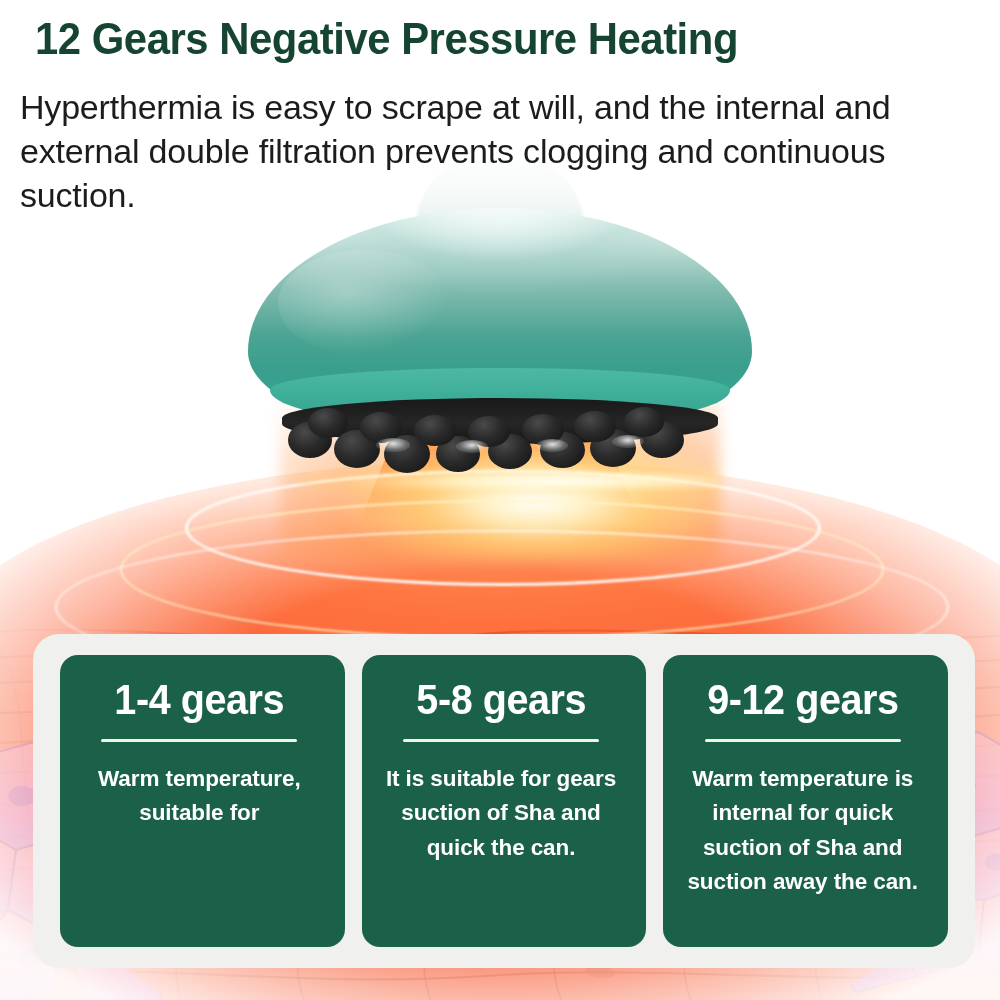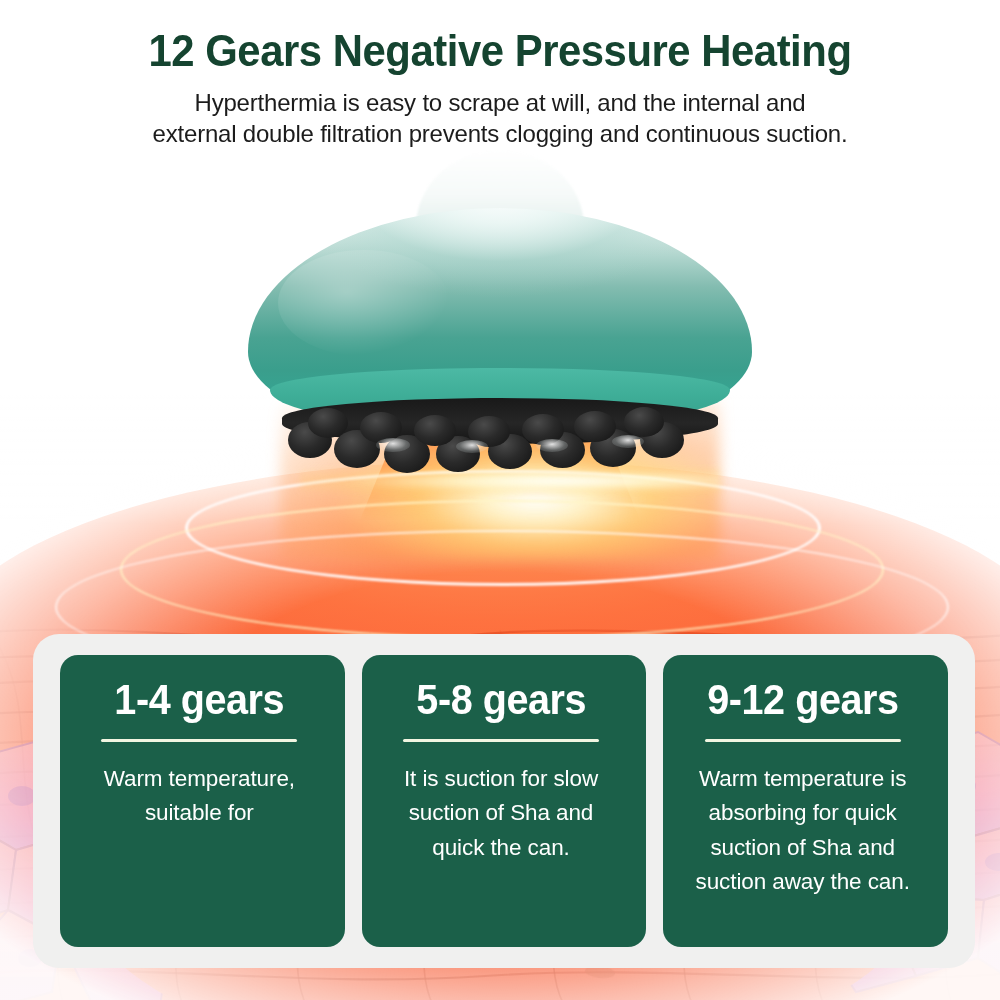--- a/index.html
+++ b/index.html
@@ -21,37 +21,37 @@
     background: #ffffff;
     overflow: hidden;
   }
 
   
   .header {
     position: absolute;
     top: 0; left: 0;
     width: 1000px;
     z-index: 40;
-    text-align: center;
-    padding-top: 28px;
+    text-align: left;
+    padding-top: 16px;
   }
   .title {
     font-family: "Liberation Sans Narrow", "Liberation Sans", sans-serif;
     font-weight: 700;
     font-size: 45px;
     letter-spacing: -0.5px;
     color: #154430;
     line-height: 1.0;
     margin: 0;
     transform: scaleX(0.93);
   }
   .subtitle {
-    margin: 14px auto 0 auto;
+    margin: 24px auto 0 auto;
     width: 960px;
-    font-size: 24px;
+    font-size: 34px;
     line-height: 1.30;
     color: #1c1c1c;
     font-weight: 400;
     letter-spacing: -0.2px;
   }
   .subtitle .ln { display: block; }
 
   
   .skin-stage {
     position: absolute;
@@ -292,21 +292,21 @@
     margin: 17px 0 20px 0;
   }
   .card-body {
     font-size: 22.5px;
     line-height: 1.52;
     color: #ffffff;
     text-align: center;
     letter-spacing: -0.1px;
     font-weight: 400;
   }
-  .card-body .ln { display: block; }
+  .card-body .ln { display: block; font-weight: bold; }
 </style>
 </head>
 <body>
 
 <div id="page">
 
   <div class="skin-stage">
 
     <div class="skin-body"></div>
 
@@ -460,31 +460,31 @@
       <div class="card-body">
         <span class="ln">Warm temperature,</span>
         <span class="ln">suitable for</span>
       </div>
     </div>
 
     <div class="card">
       <div class="card-title">5-8 gears</div>
       <div class="card-rule"></div>
       <div class="card-body">
-        <span class="ln">It is suction for slow</span>
+        <span class="ln">It is suitable for gears</span>
         <span class="ln">suction of Sha and</span>
         <span class="ln">quick the can.</span>
       </div>
     </div>
 
     <div class="card">
       <div class="card-title">9-12 gears</div>
       <div class="card-rule"></div>
       <div class="card-body">
         <span class="ln">Warm temperature is</span>
-        <span class="ln">absorbing for quick</span>
+        <span class="ln">internal for quick</span>
         <span class="ln">suction of Sha and</span>
         <span class="ln">suction away the can.</span>
       </div>
     </div>
 
   </div>
 </div>
 
 </body></html>

